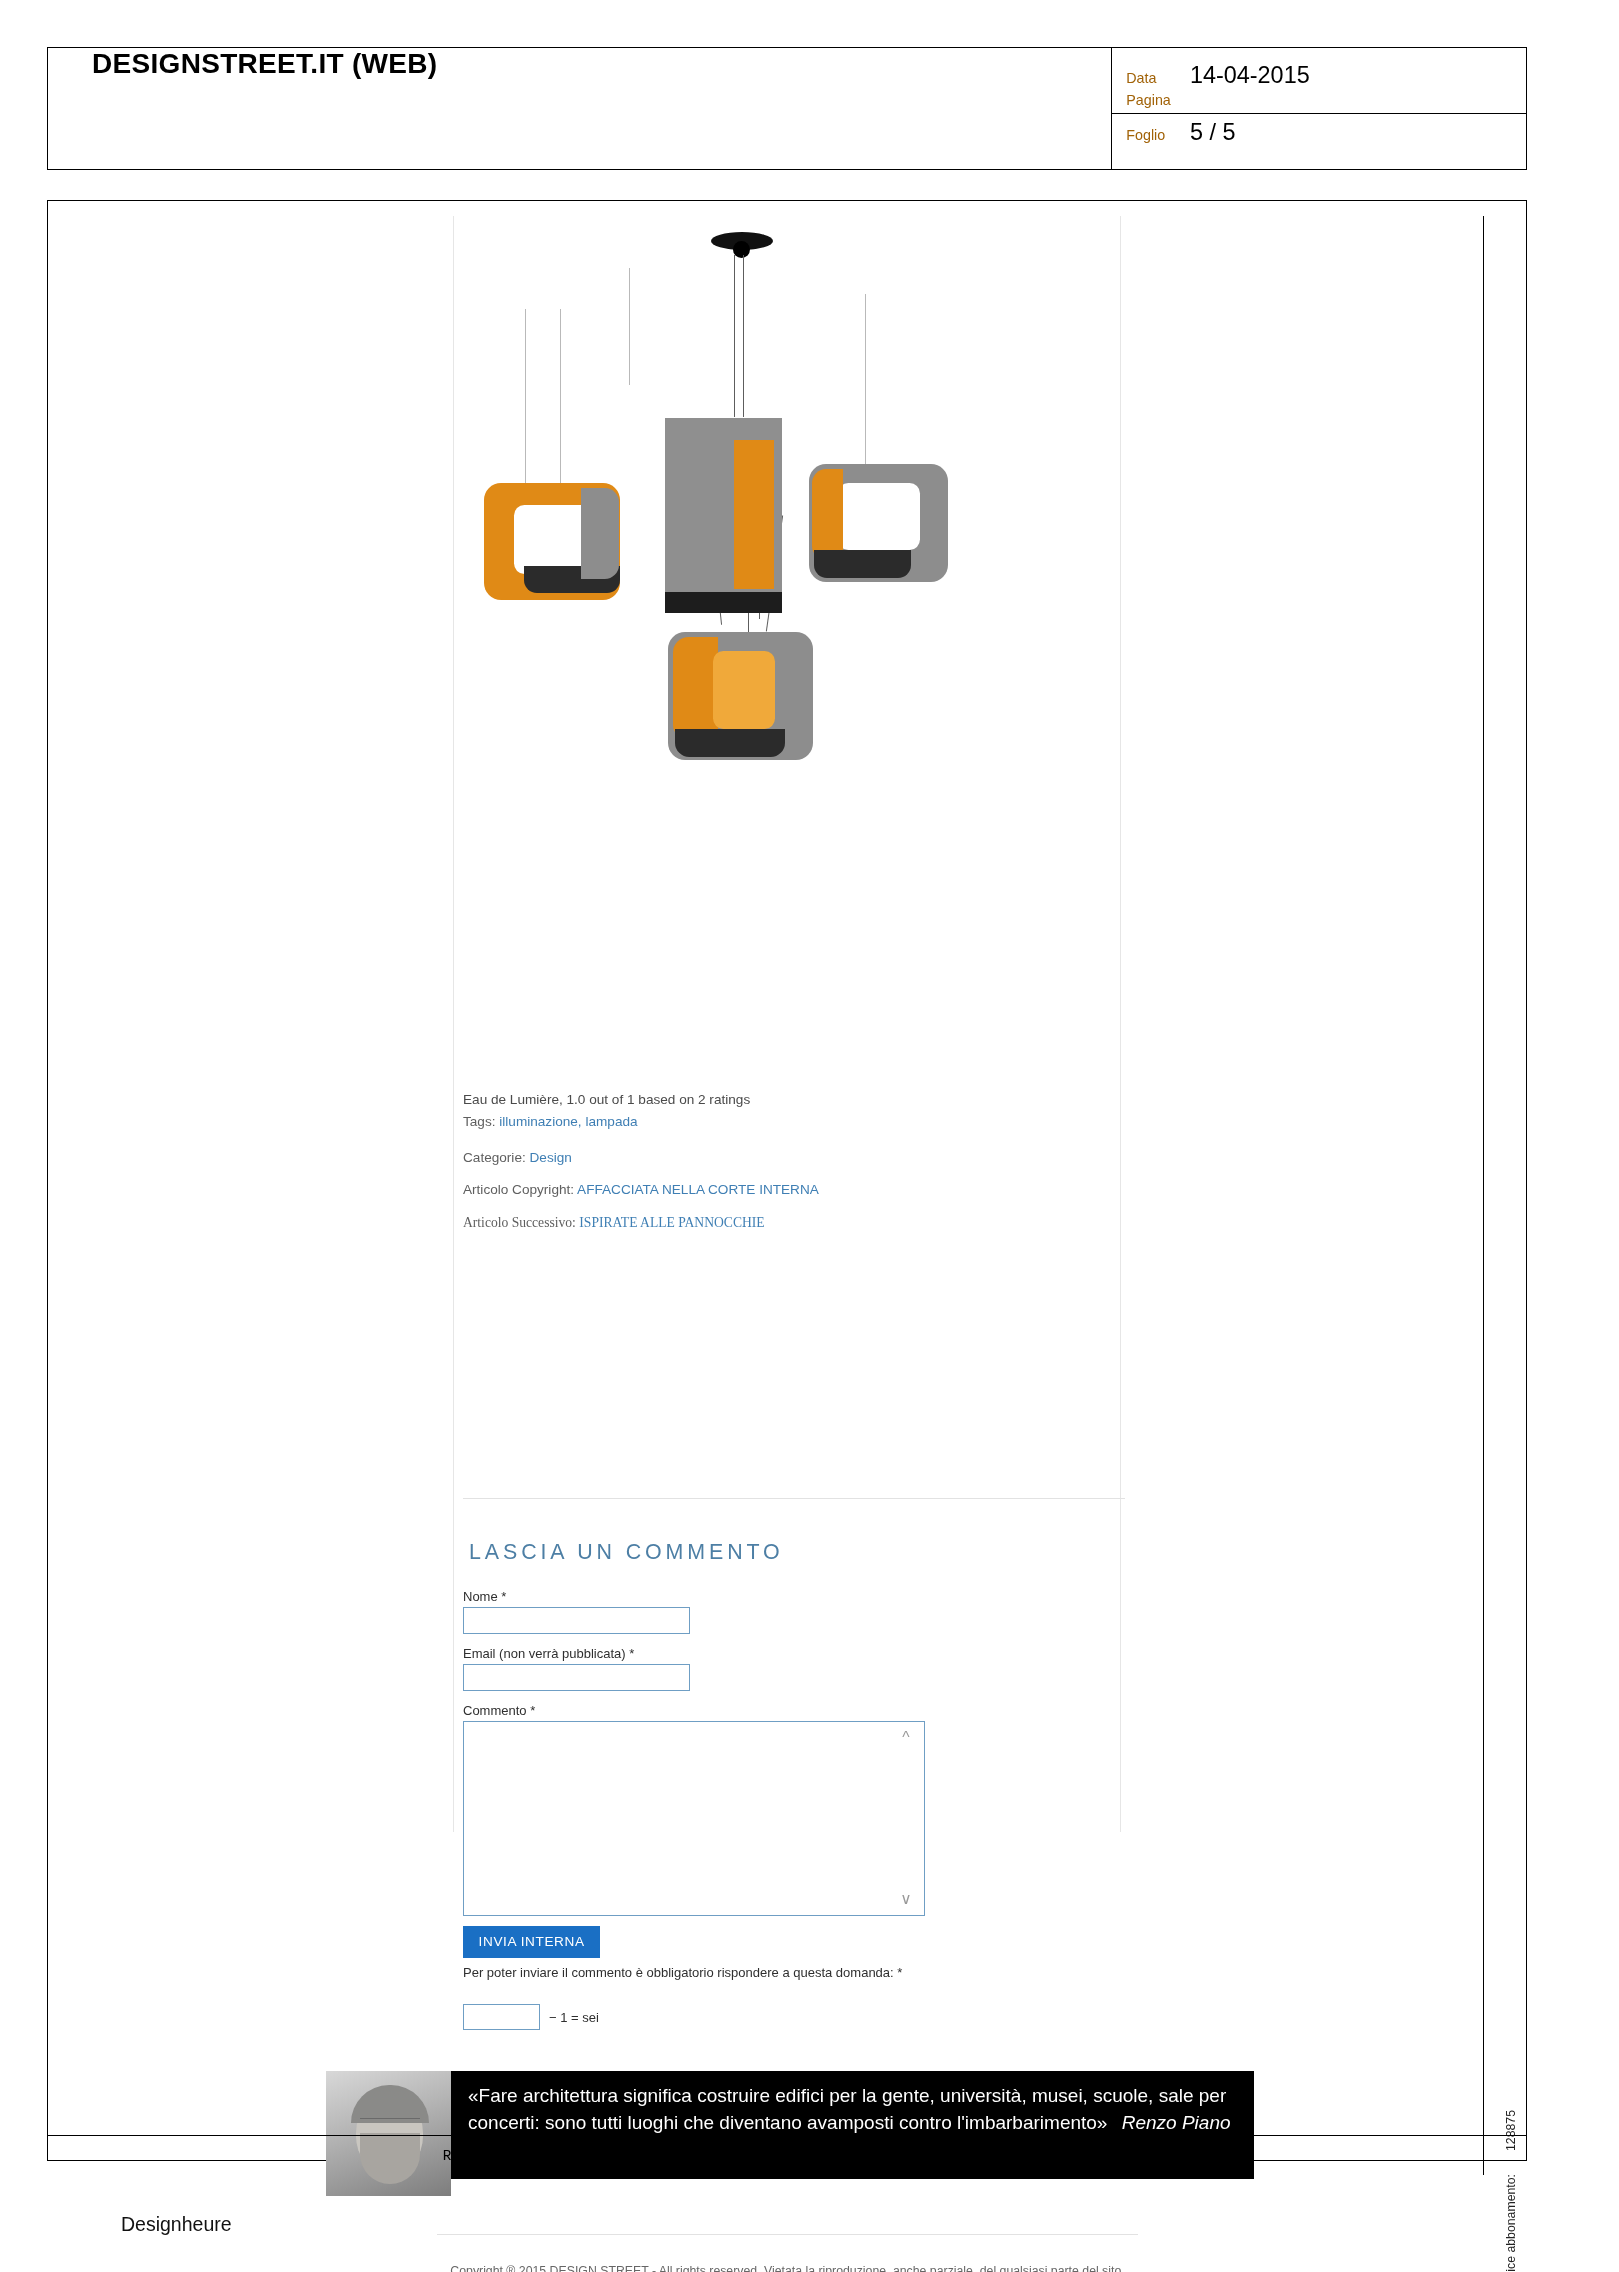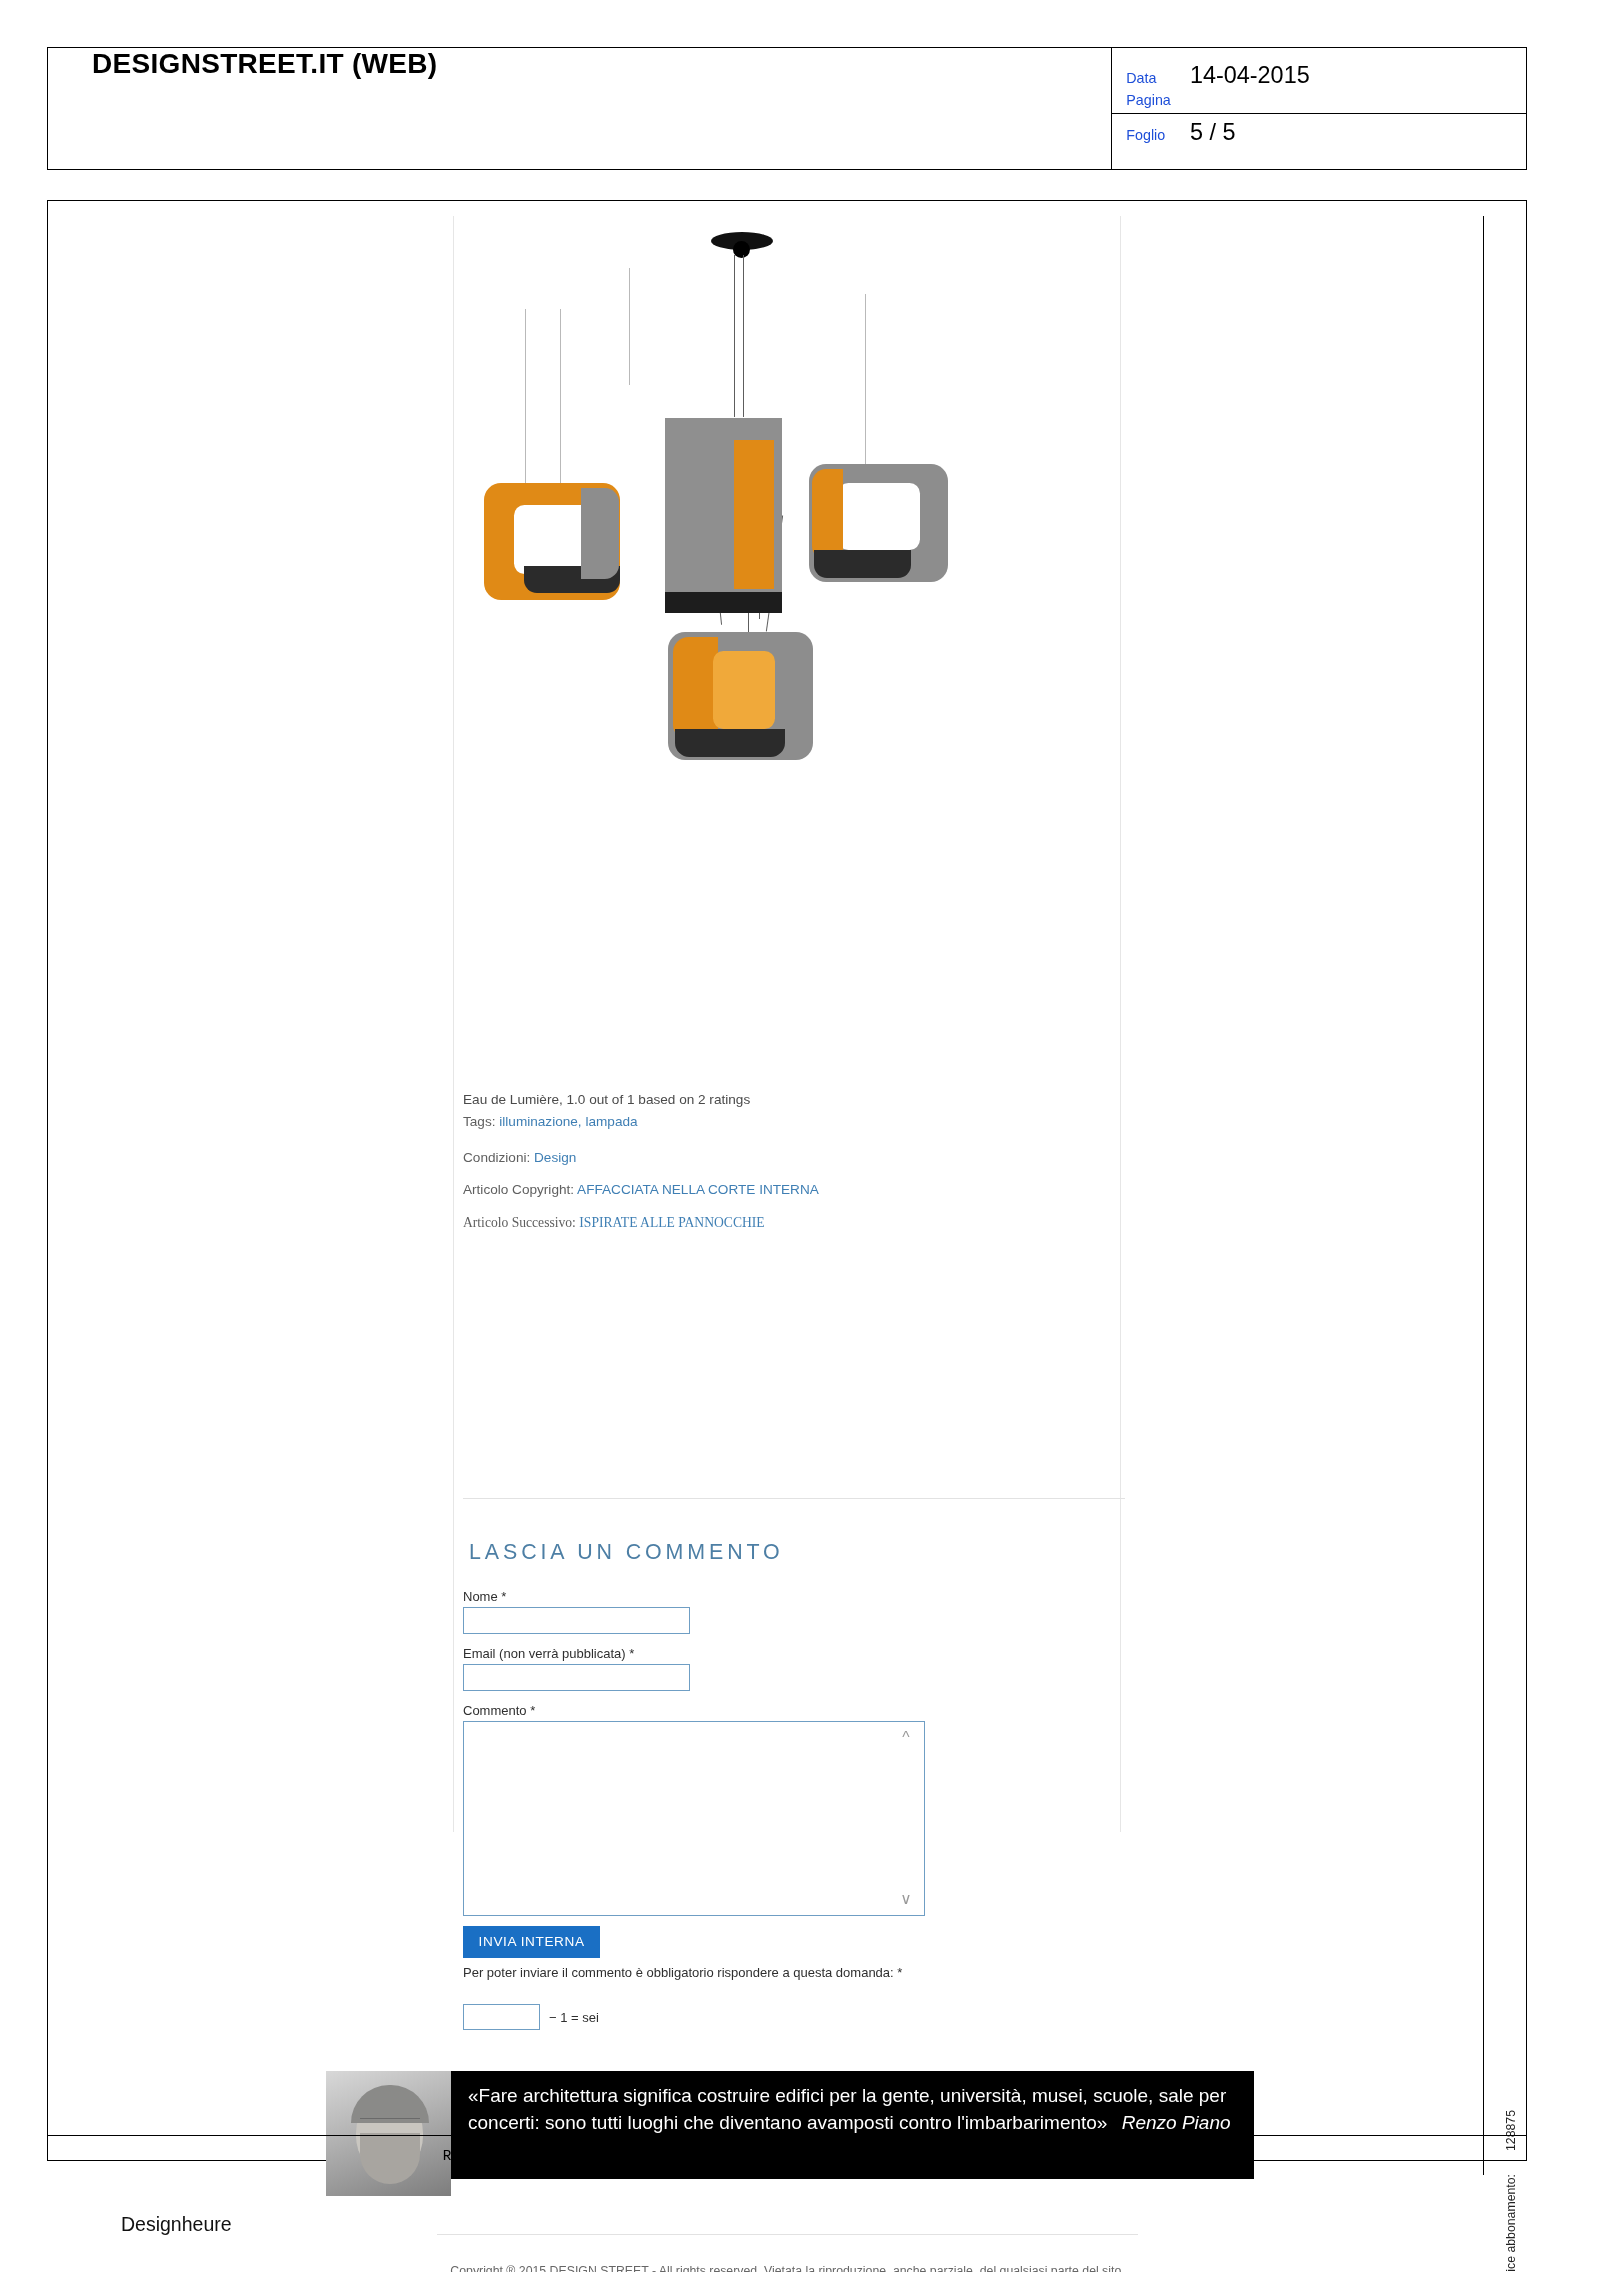--- a/index.html
+++ b/index.html
@@ -57,21 +57,21 @@
     left: 0;
     width: 100%;
     display: flex;
     align-items: baseline;
   }
   .hr-label {
     width: 78px;
     font-size: 14.3px;
     padding-left: 14.3px;
     box-sizing: border-box;
-    color: #1d4ed8;
+    color: #a16207;
   }
   .hr-value {
     font-size: 23.4px;
   }
   .hr-row.r1 { top: 14.3px; }
   .hr-row.r2 { top: 44px; }
   .hr-row.r3 { top: 71px; }
   .hr-sep {
     position: absolute;
     left: 0;
@@ -501,21 +501,21 @@
         </div>
       </div>
 
       <div class="meta">
         <div class="row tight firstline">Eau de Lumière, 1.0 out of 1 based on 2 ratings</div>
         <div class="row">
           <span>Tags:</span>
           <span class="link">illuminazione, lampada</span>
         </div>
         <div class="row" style="margin-top:14.3px;">
-          <span>Condizioni:</span>
+          <span>Categorie:</span>
           <span class="link">Design</span>
         </div>
         <div class="row" style="margin-top:11.7px;">
           <span>Articolo Copyright:</span>
           <span class="link">AFFACCIATA NELLA CORTE INTERNA</span>
         </div>
         <div class="row" style="margin-top:11.7px;font-family:Liberation Serif, serif;">
           <span>Articolo Successivo:</span>
           <span class="link">ISPIRATE ALLE PANNOCCHIE</span>
         </div>

